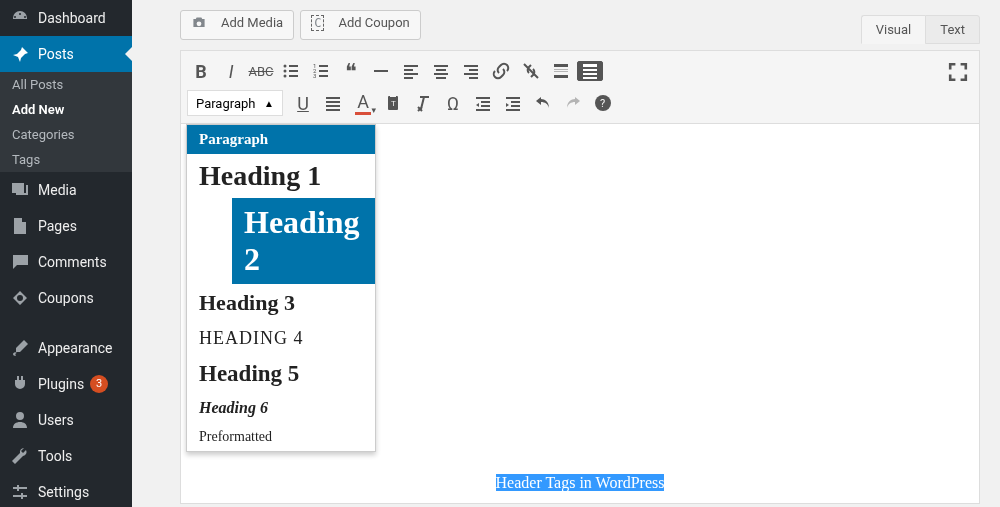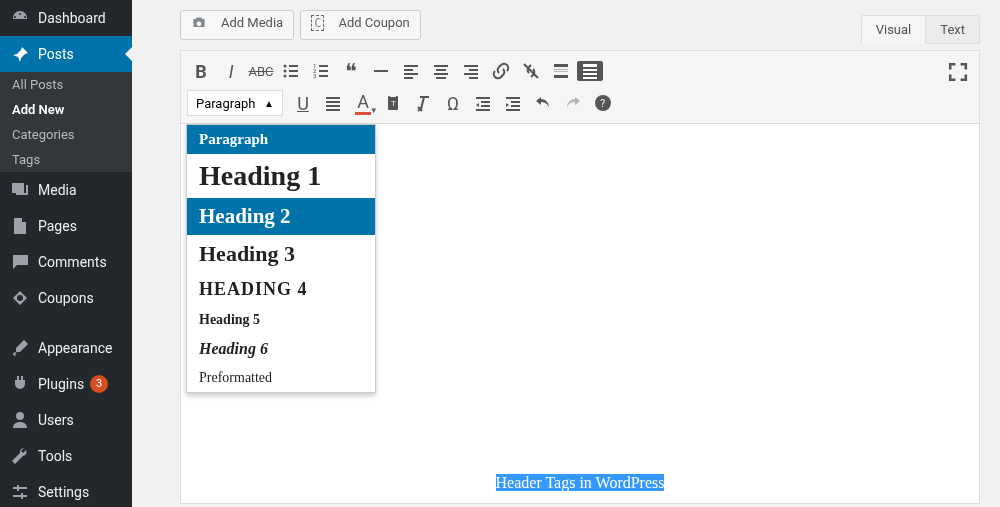--- a/index.html
+++ b/index.html
@@ -194,24 +194,24 @@
     font-family: Georgia, "Times New Roman", serif;
   }
   .dd-item {
     padding: 6px 12px;
     cursor: pointer;
     color: #222;
   }
   .dd-item.sel { background: #0073aa; color: #fff; }
   .dd-item.hov { background: #0073aa; color: #fff; }
   .dd-h1 { font-size: 28px; font-weight: bold; }
-  .dd-h2 { font-size: 21px; font-weight: bold; }
+  .dd-h2 { font-size: 32px; font-weight: bold; margin-left: 45px; }
   .dd-h3 { font-size: 22px; font-weight: bold; }
-  .dd-h4 { font-size: 18px; font-weight: bold; letter-spacing: 1px; }
-  .dd-h5 { font-size: 14px; font-weight: bold; }
+  .dd-h4 { font-size: 18px; font-weight: normal; letter-spacing: 1px; }
+  .dd-h5 { font-size: 23px; font-weight: bold; }
   .dd-h6 { font-size: 16px; font-weight: bold; font-style: italic; }
   .dd-pre { font-family: Liberation Serif, serif; font-size: 14px; }
   .dd-p   { font-weight: bold; font-size: 15px; }
 
   .sel-text {
     display: inline;
     background: #3399ff;
     color: #fff;
     font-family: Georgia, serif;
     font-size: 16px;

